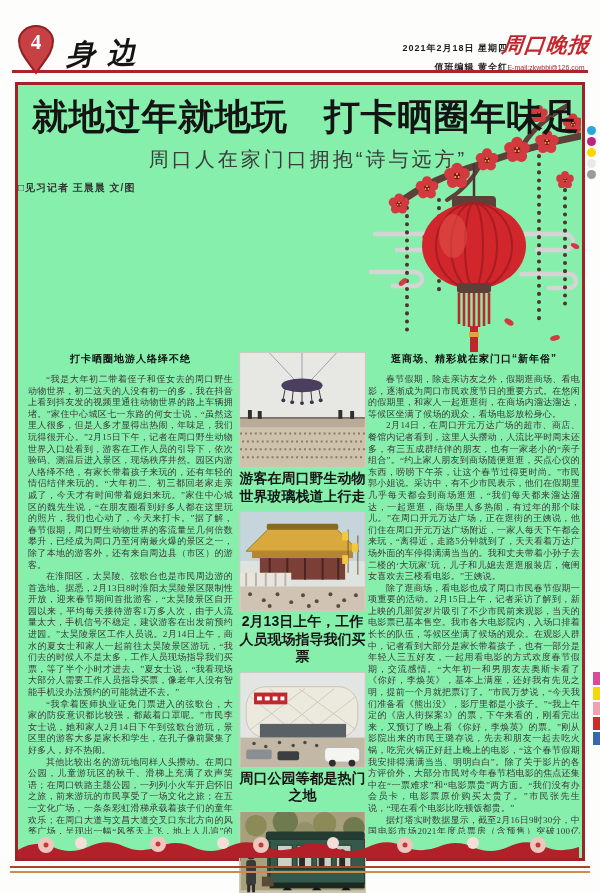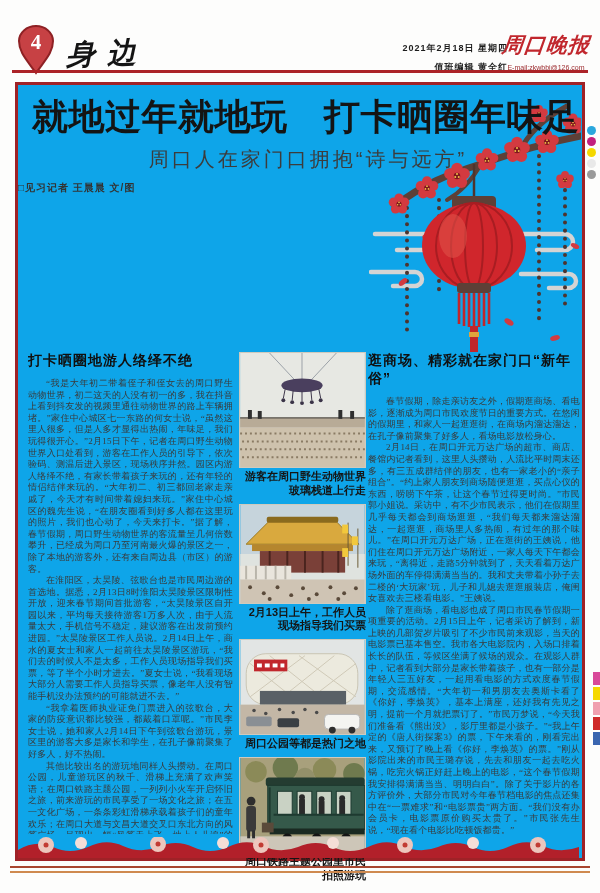--- a/index.html
+++ b/index.html
@@ -20,21 +20,21 @@
     font-size:9px; font-weight:bold; color:#1c1c1c; letter-spacing:1px; }
   .issue div { margin-bottom:6px; }
   .brand { position:absolute; left:500px; top:31px; width:92px; text-align:center; }
   .brand-name { font-family:"DejaVu Serif", serif; font-style:italic; font-weight:bold;
     font-size:21px; color:#c1272d; letter-spacing:1px; transform:skewX(-6deg); white-space:nowrap; }
   .brand-mail { font-size:7px; color:#9c2b2e; margin-top:5px; letter-spacing:0; }
   .header-rule { position:absolute; left:12px; right:12px; top:70px; height:2.5px; background:#ac2328; }
 
   
   .main-box { position:absolute; left:15px; top:82px; width:570px; height:779px;
-    border:3px solid #9f2227; background:#0ea5e9; }
+    border:3px solid #9f2227; background:#86efac; }
   .headline { position:absolute; z-index:3; left:14px; top:8px; white-space:nowrap;
     font-size:36px; font-weight:900; color:#141414; letter-spacing:0.5px;
     font-family:"Liberation Sans", sans-serif; }
   .subheadline { position:absolute; z-index:3; left:0; top:61px; width:540px; text-align:center;
     font-size:20px; color:#3c3c3c; letter-spacing:3px;padding-left:40px; }
   .byline { position:absolute; z-index:3; left:0; top:96px; width:540px; text-align:left;
     font-size:10px; font-weight:bold; color:#333; letter-spacing:1px; }
   .decoration { position:absolute; z-index:1; right:1px; top:1px; }
 
   
@@ -45,31 +45,31 @@
     font-style:italic; font-weight:bold; font-size:13px; letter-spacing:7px; color:#222; }
   .core-dot { position:absolute; left:-8px; top:-7px; width:9px; height:9px; border-radius:50%;
     background:#fdf3d0; border:1.5px solid #d8b94a; }
   .core-text { font-family:"Liberation Serif", serif; font-style:italic; font-size:10.5px;
     color:#40331f; line-height:1.75; text-indent:2em; letter-spacing:0.5px; }
 
   
   .col { position:absolute; top:267px; height:482px; overflow:hidden; }
   .col-left  { left:10px;  width:205px; }
   .col-right { left:350px; width:212px; }
-  .col-heading { font-size:14px; font-weight:900; color:#101010;
+  .col-heading { text-align:center; font-size:10px; font-weight:900; color:#101010;
     letter-spacing:1px; margin-bottom:8px; font-family:"Liberation Sans", sans-serif; }
   .col p { font-family:"Liberation Serif", serif; font-size:9px; line-height:11.6px;
     color:#3a3a3a; text-align:justify; text-indent:2em; letter-spacing:0.2px; }
 
   
   .col-mid { position:absolute; left:221px; top:267px; width:127px; height:484px;
     display:flex; flex-direction:column; }
   .figure { margin-bottom:5px; }
   .photo { width:127px; display:block; border:1px solid #cfcabe; }
-  .caption { font-size:11px; font-weight:bold; color:#151515; text-align:right;
+  .caption { font-size:14px; font-weight:bold; color:#151515; text-align:center;
     line-height:1.25; padding:2px 0 1px; letter-spacing:0; }
 
   
   .wave { position:absolute; left:0; right:0; bottom:0; height:21px; }
 
   
   .foot-rule1 { position:absolute; left:10px; right:10px; top:866px; height:2px; background:#a8452f; }
   .foot-rule2 { position:absolute; left:10px; right:10px; top:870.5px; height:2px; background:#cf8a50; }
 
   
@@ -368,21 +368,21 @@
           <rect x="6" y="49" width="10" height="26" rx="3" fill="#3a3a3a"></rect>
           <rect x="7" y="74" width="3" height="8" fill="#2e2e2e"></rect>
             <rect x="12" y="74" width="3" height="8" fill="#2e2e2e"></rect>
         </svg>
         <div class="caption">周口铁路主题公园里市民拍照游玩</div>
       </div>
     </div>
 
     <div class="col col-right">
       <div class="col-heading">逛商场、精彩就在家门口“新年俗”</div>
-      <p>春节假期，除走亲访友之外，假期逛商场、看电影，逐渐成为周口市民欢度节日的重要方式。在悠闲的假期里，和家人一起逛逛街，在商场内溜达溜达，在孔子像前聚集了好多人，看场电影放松身心。</p>
+      <p>春节假期，除走亲访友之外，假期逛商场、看电影，逐渐成为周口市民欢度节日的重要方式。在悠闲的假期里，和家人一起逛逛街，在商场内溜达溜达，等候区坐满了候场的观众，看场电影放松身心。</p>
       <p>2月14日，在周口开元万达广场的超市、商店、餐馆内记者看到，这里人头攒动，人流比平时周末还多，有三五成群结伴的朋友，也有一家老小的“亲子组合”。“约上家人朋友到商场随便逛逛，买点心仪的东西，唠唠下午茶，让这个春节过得更时尚。”市民郭小姐说。采访中，有不少市民表示，他们在假期里几乎每天都会到商场逛逛，“我们每天都来溜达溜达，一起逛逛，商场里人多热闹，有过年的那个味儿。”在周口开元万达广场，正在逛街的王姨说，他们住在周口开元万达广场附近，一家人每天下午都会来玩，“离得近，走路5分钟就到了，天天看着万达广场外面的车停得满满当当的。我和丈夫带着小孙子去二楼的‘大玩家’玩，儿子和儿媳去逛逛服装店，俺闺女喜欢去三楼看电影。”王姨说。</p>
       <p>除了逛商场，看电影也成了周口市民春节假期一项重要的活动。2月15日上午，记者采访了解到，新上映的几部贺岁片吸引了不少市民前来观影，当天的电影票已基本售空。我市各大电影院内，入场口排着长长的队伍，等候区坐满了候场的观众。在观影人群中，记者看到大部分是家长带着孩子，也有一部分是年轻人三五好友，一起用看电影的方式欢度春节假期，交流感情。“大年初一和男朋友去奥斯卡看了《你好，李焕英》，基本上满座，还好我有先见之明，提前一个月就把票订了。”市民万梦说，“今天我们准备看《熊出没》，影厅里都是小孩子。”“我上午定的《唐人街探案3》的票，下午来看的，刚看完出来，又预订了晚上看《你好，李焕英》的票。”刚从影院出来的市民王璐存说，先去和朋友一起去吃火锅，吃完火锅正好赶上晚上的电影，“这个春节假期我安排得满满当当、明明白白”。除了关于影片的各方评价外，大部分市民对今年春节档电影的焦点还集中在“一票难求”和“电影票贵”两方面。“我们没有办会员卡，电影票原价购买太贵了。”市民张先生说，“现在看个电影比吃顿饭都贵。”</p>
       <p>据灯塔实时数据显示，截至2月16日9时30分，中国电影市场2021年度总票房（含预售）突破100亿元，总观影人次达2.29亿，总场次1638.74万，据2021年各部上映影片的票房排名显示，目前《唐人街探案3》居于首位，排在第二位和第三位的分别是《你好，李焕英》和《刺杀小说家》，此外《熊出没·狂野大陆》《大红包》也位于前五位。②2</p>
     </div>
 
     <svg class="wave" viewBox="0 0 561 21" preserveAspectRatio="none">
       <path d="M0,13 Q18,2 35,10 T70,10 Q88,1 105,9 T140,10 Q158,2 175,10 T210,10 Q228,1 245,9 T280,10 Q298,2 315,10 T350,10 Q368,1 385,9 T420,10 Q438,2 455,10 T490,10 Q508,1 525,9 T561,10 L561,21 L0,21 Z" fill="#b2202a"></path>
       <g>
         <circle cx="28" cy="8" r="8" fill="#edc6bd"></circle>
           <circle cx="63" cy="6" r="6" fill="#f5ded7"></circle>

